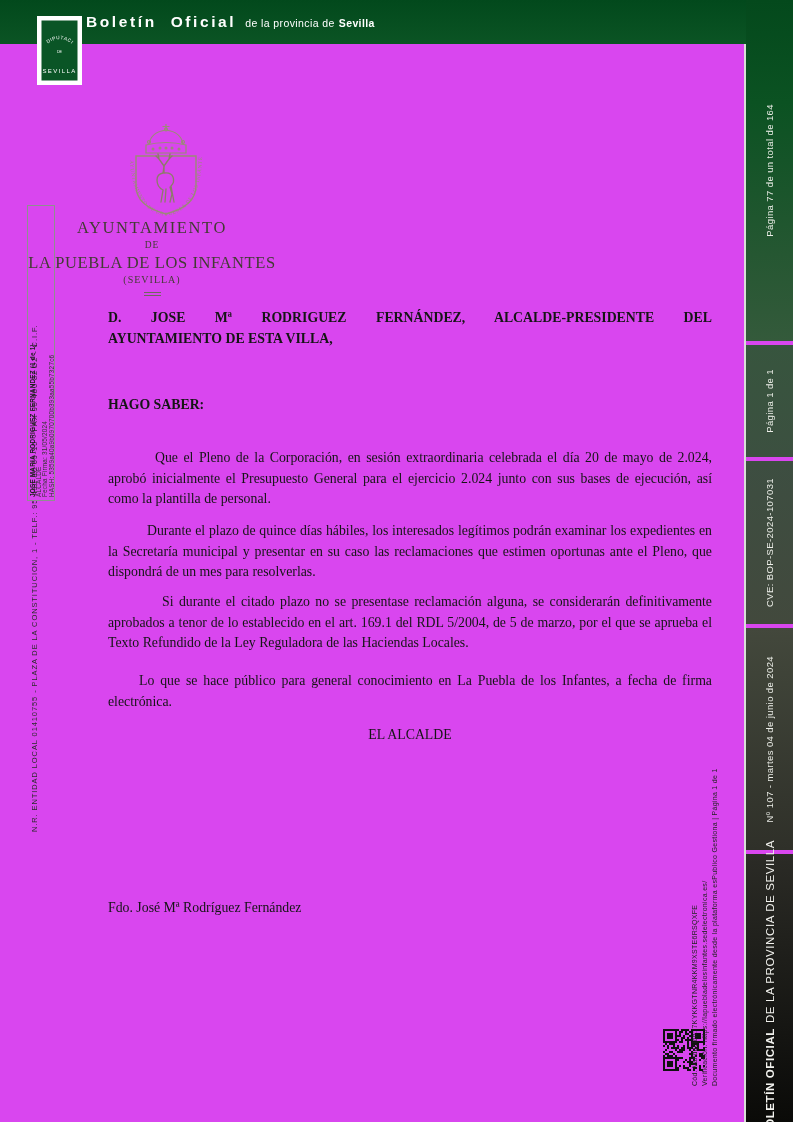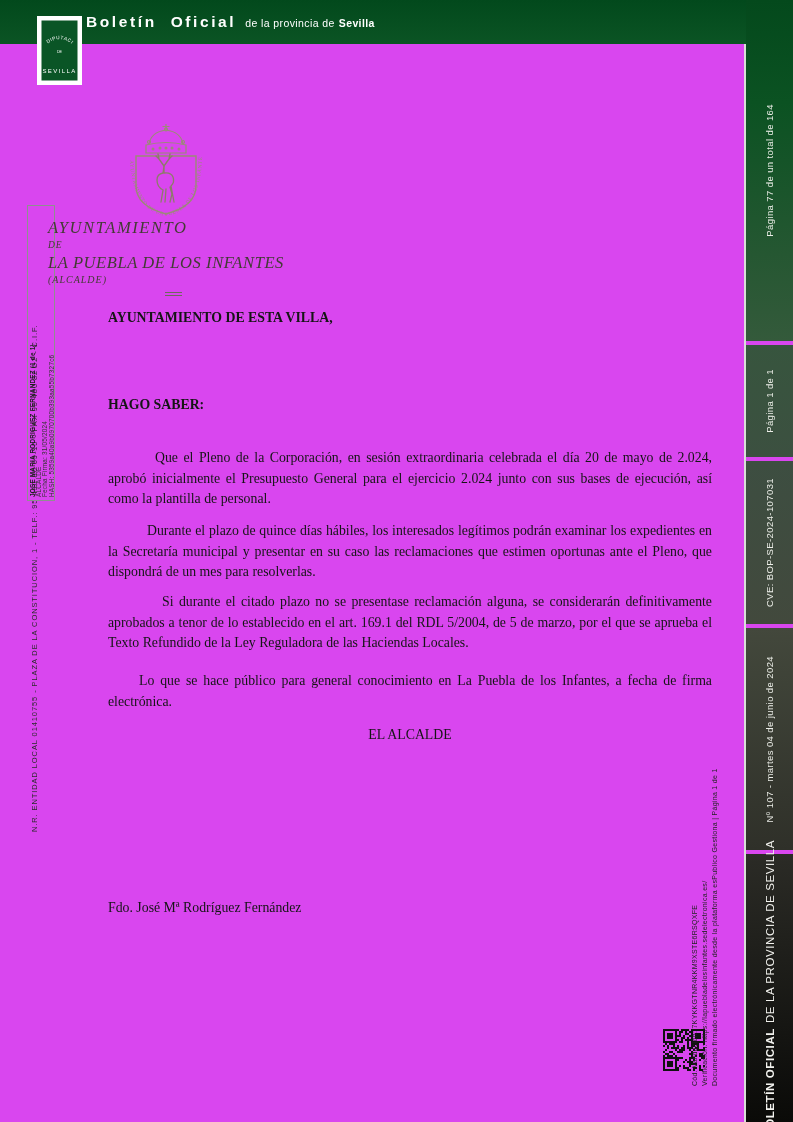--- a/index.html
+++ b/index.html
@@ -36,21 +36,21 @@
                white-space:nowrap;font-family:"Liberation Sans",sans-serif;font-size:7.5px;
                letter-spacing:.9px;color:#2b2b2b;}
   .stamp-box{position:absolute;left:27px;top:205px;width:26px;height:294px;border:1px solid #8f8f8f;}
   .stamp-text{position:absolute;left:30px;top:497px;transform:rotate(-90deg);transform-origin:0 0;
               width:291px;font-family:"Liberation Sans",sans-serif;color:#333;}
   .stamp-text div{font-size:6.4px;line-height:6.2px;white-space:nowrap;letter-spacing:.2px;}
   .stamp-name{font-weight:700;color:#1e1e1e;}
 
   
   .crest{position:absolute;left:118px;top:114px;}
-  .org-block{position:absolute;left:48px;top:219px;width:250px;color:#423c33;font-style:italic;}
+  .org-block{position:absolute;left:27px;top:219px;width:250px;text-align:center;color:#423c33;}
   .org-l1{font-size:16.5px;letter-spacing:1.6px;line-height:18px;}
   .org-l2{font-size:9.5px;letter-spacing:1px;line-height:16px;}
   .org-l3{font-size:16.5px;letter-spacing:.6px;line-height:19px;white-space:nowrap;}
   .org-l4{font-size:10px;letter-spacing:1px;line-height:16px;}
   .org-rule{width:17px;height:2px;border-top:1px solid #6e675c;border-bottom:1px solid #6e675c;
             margin:4px auto 0 auto;}
 
   
   .doc{position:absolute;left:108px;width:604px;font-size:13.8px;line-height:20.5px;color:#151515;}
   .heading{top:308px;font-weight:700;}
@@ -146,25 +146,26 @@
       <path id="crest-ring" d="M12,42 C12,78 26,99 48,102 C70,99 84,78 84,42" fill="none"></path>
       <text font-family="Liberation Serif,serif" font-size="5.2" letter-spacing="0.7" fill="#9b8a77">
         <textPath href="#crest-ring" startOffset="4">AYUNTAMIENTO DE LA PUEBLA DE LOS INFANTES</textPath>
       </text>
     </svg>
   </div>
   <div class="org-block">
     <div class="org-l1">AYUNTAMIENTO</div>
     <div class="org-l2">DE</div>
     <div class="org-l3">LA PUEBLA DE LOS INFANTES</div>
-    <div class="org-l4">(ALCALDE)</div>
+    <div class="org-l4">(SEVILLA)</div>
     <div class="org-rule"></div>
   </div>
 
   <div class="doc heading" style="position:absolute;">
+    <div class="heading-line1">D. JOSE Mª RODRIGUEZ FERNÁNDEZ, ALCALDE-PRESIDENTE DEL</div>
     <div>AYUNTAMIENTO DE ESTA VILLA,</div>
   </div>
   <div class="doc saber" style="position:absolute;">HAGO SABER:</div>
   <p class="doc para p1" style="position:absolute;">Que el Pleno de la Corporación, en sesión extraordinaria celebrada el día 20 de mayo de 2.024, aprobó inicialmente el Presupuesto General para el ejercicio 2.024 junto con sus bases de ejecución, así como la plantilla de personal.</p>
   <p class="doc para p2" style="position:absolute;">Durante el plazo de quince días hábiles, los interesados legítimos podrán examinar los expedientes en la Secretaría municipal y presentar en su caso las reclamaciones que estimen oportunas ante el Pleno, que dispondrá de un mes para resolverlas.</p>
   <p class="doc para p3" style="position:absolute;">Si durante el citado plazo no se presentase reclamación alguna, se considerarán definitivamente aprobados a tenor de lo establecido en el art. 169.1 del RDL 5/2004, de 5 de marzo, por el que se aprueba el Texto Refundido de la Ley Reguladora de las Haciendas Locales.</p>
   <p class="doc para p4" style="position:absolute;">Lo que se hace público para general conocimiento en La Puebla de los Infantes, a fecha de firma electrónica.</p>
   <div class="doc alcalde" style="position:absolute;">EL ALCALDE</div>
   <div class="doc fdo" style="position:absolute;">Fdo. José Mª Rodríguez Fernández</div>
 

